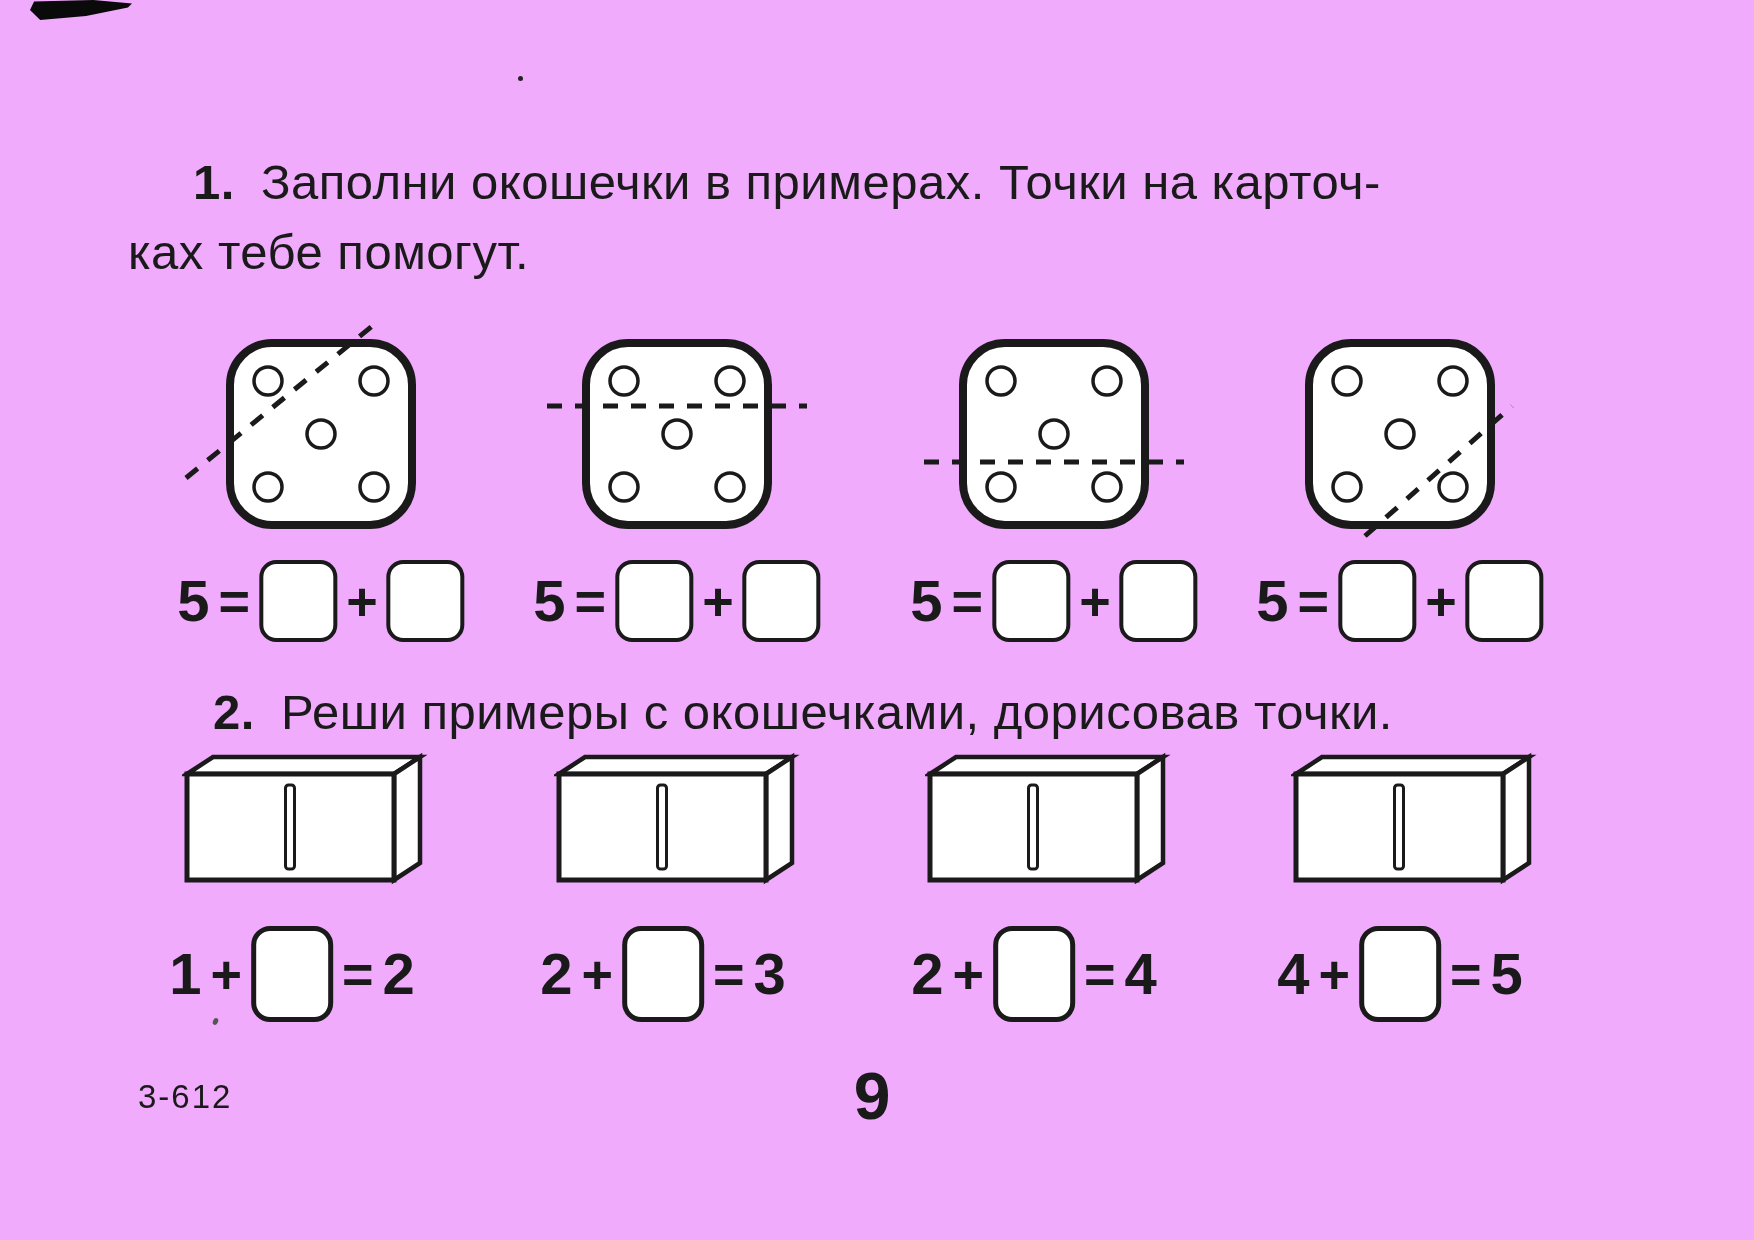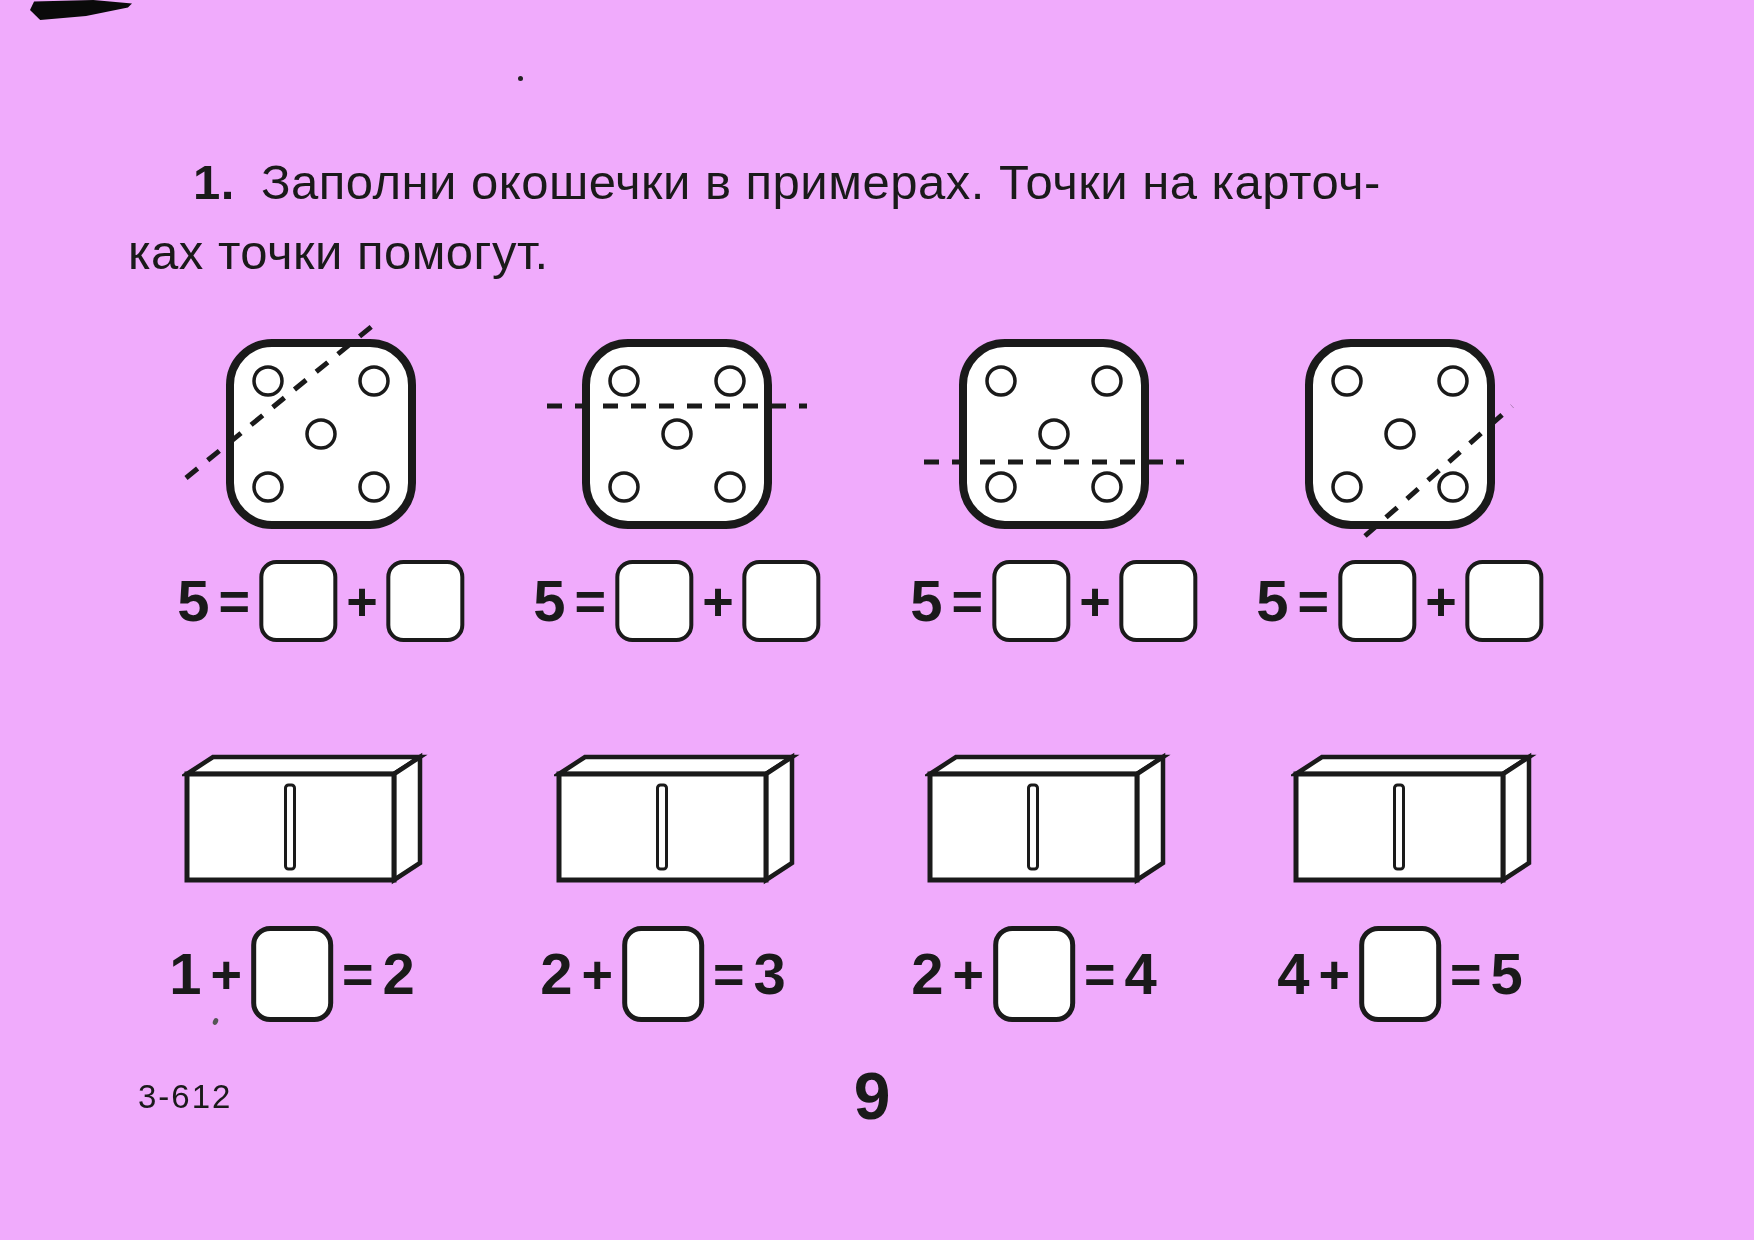--- a/index.html
+++ b/index.html
@@ -37,21 +37,21 @@
 <div class="page">
 
   <div class="smudge"></div>
   <div class="speck" style="left:518px;top:76px;width:5px;height:5px;"></div>
   <div class="speck" style="left:213px;top:1018px;width:5px;height:7px;background:#555;transform:rotate(25deg);"></div>
 
   <div class="heading" style="left:193px;top:156px;">
     <span class="num">1.</span><span>Заполни окошечки в примерах. Точки на карточ-</span>
   </div>
   <div class="heading" style="left:128px;top:226px;">
-    <span>ках точки помогут.</span>
+    <span>ках тебе помогут.</span>
   </div>
 
   <div class="card-cell" style="left:171px;"><svg width="300" height="245" viewBox="0 0 300 245">
         <rect x="59" y="25" width="182" height="182" rx="42" fill="#fff" stroke="#1a1a1a" stroke-width="8"></rect>
         <circle cx="97" cy="63" r="14" fill="#fff" stroke="#1a1a1a" stroke-width="3.5"></circle>
         <circle cx="203" cy="63" r="14" fill="#fff" stroke="#1a1a1a" stroke-width="3.5"></circle>
         <circle cx="150" cy="116" r="14" fill="#fff" stroke="#1a1a1a" stroke-width="3.5"></circle>
         <circle cx="97" cy="169" r="14" fill="#fff" stroke="#1a1a1a" stroke-width="3.5"></circle>
         <circle cx="203" cy="169" r="14" fill="#fff" stroke="#1a1a1a" stroke-width="3.5"></circle>
         <line x1="15" y1="160" x2="205" y2="5" stroke="#1a1a1a" stroke-width="5" stroke-dasharray="15 13"></line>
@@ -106,20 +106,23 @@
     <span class="win1"></span>
   </div>
   <div class="eq eq-row1" style="left:1400px;">
     <span>5</span>
     <span class="sym">=</span>
     <span class="win1"></span>
     <span class="sym">+</span>
     <span class="win1"></span>
   </div>
 
+  <div class="heading" style="left:213px;top:686px;">
+    <span class="num">2.</span><span>Реши примеры с окошечками, дорисовав точки.</span>
+  </div>
 
   <div class="box-cell" style="left:182px;">
     <svg width="260" height="135" viewBox="0 0 260 135">
       <polygon points="5,22 31,5 238,5 212,22" fill="#fff" stroke="#1a1a1a" stroke-width="4.5"></polygon>
       <polygon points="212,22 238,5 238,111 212,128" fill="#fff" stroke="#1a1a1a" stroke-width="4.5"></polygon>
       <rect x="5" y="22" width="207" height="106" fill="#fff" stroke="#1a1a1a" stroke-width="5"></rect>
       <rect x="103.5" y="33" width="9" height="84" rx="3" fill="#fff" stroke="#1a1a1a" stroke-width="3"></rect>
     </svg>
   </div>
   <div class="box-cell" style="left:554px;">

